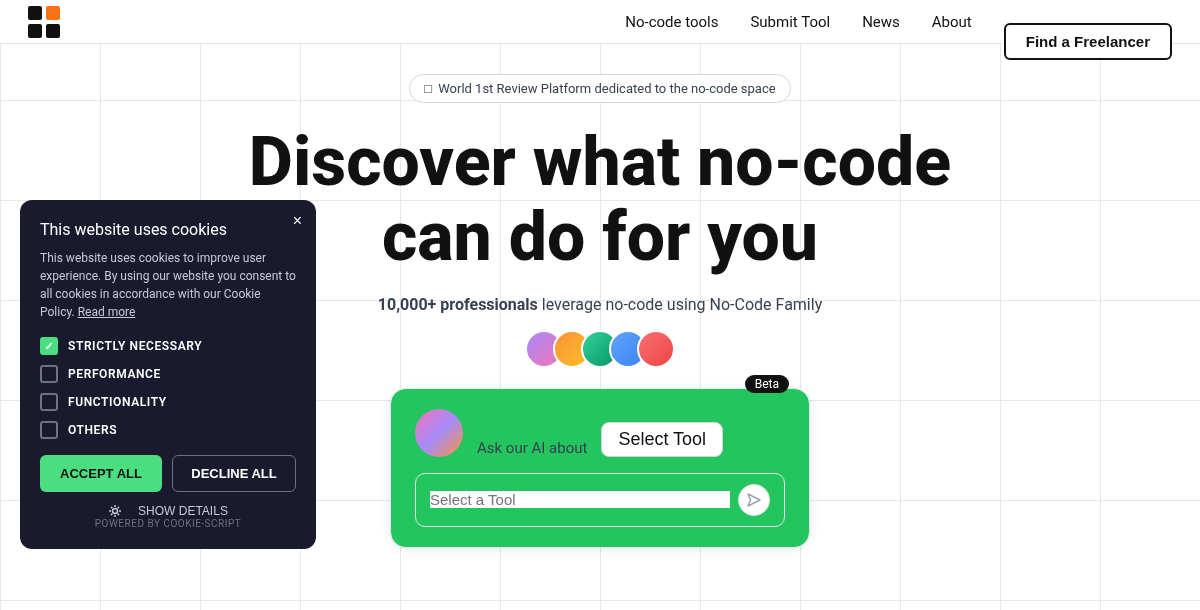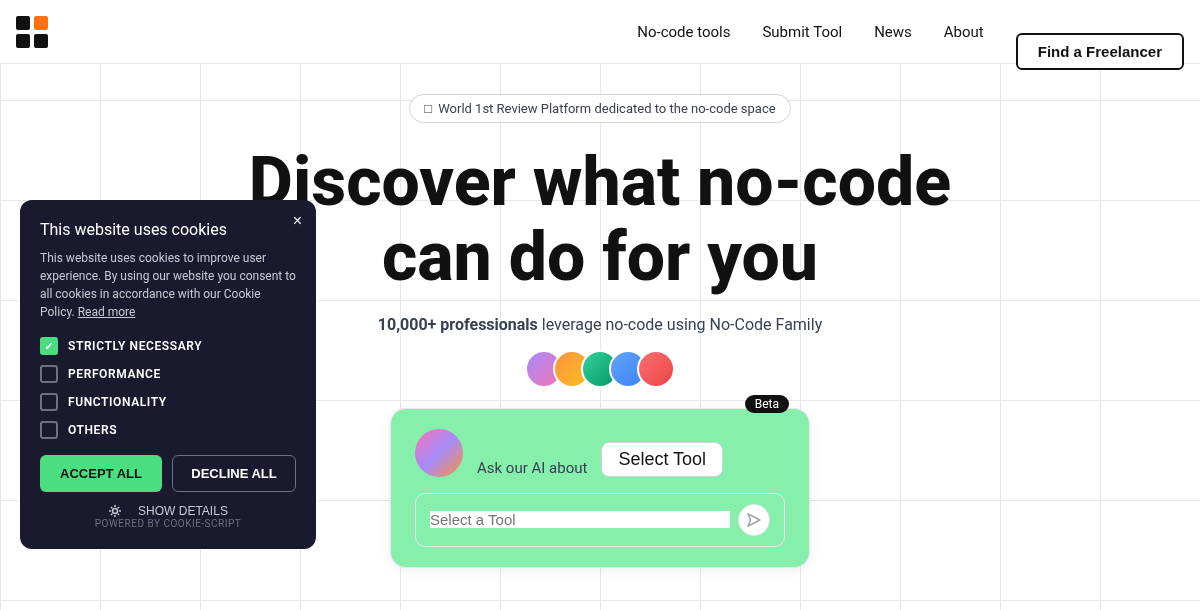--- a/index.html
+++ b/index.html
@@ -22,22 +22,22 @@
       z-index: 0;
     }
 
     
     .navbar {
       position: relative;
       z-index: 10;
       display: flex;
       align-items: center;
       justify-content: space-between;
-      padding: 0 16px;
-      height: 64px;
+      padding: 0 28px;
+      height: 44px;
       background: #fff;
       border-bottom: 1px solid #e5e7eb;
       gap: 24px;
     }
     .navbar-logo {
       display: flex;
       align-items: center;
       gap: 8px;
     }
     .logo-icon {
@@ -130,21 +130,21 @@
     }
     .avatar:first-child { margin-left: 0; }
     .avatar-1 { background: linear-gradient(135deg, #a78bfa, #f472b6); }
     .avatar-2 { background: linear-gradient(135deg, #fb923c, #fbbf24); }
     .avatar-3 { background: linear-gradient(135deg, #34d399, #059669); }
     .avatar-4 { background: linear-gradient(135deg, #60a5fa, #3b82f6); }
     .avatar-5 { background: linear-gradient(135deg, #f87171, #ef4444); }
 
     
     .ai-card {
-      background: #86efac;
+      background: #22c55e;
       border: 1px solid #e5e7eb;
       border-radius: 16px;
       padding: 20px 24px;
       width: 420px;
       position: relative;
       box-shadow: 0 2px 12px rgba(0,0,0,0.07);
     }
     .beta-badge {
       position: absolute;
       top: -14px;

